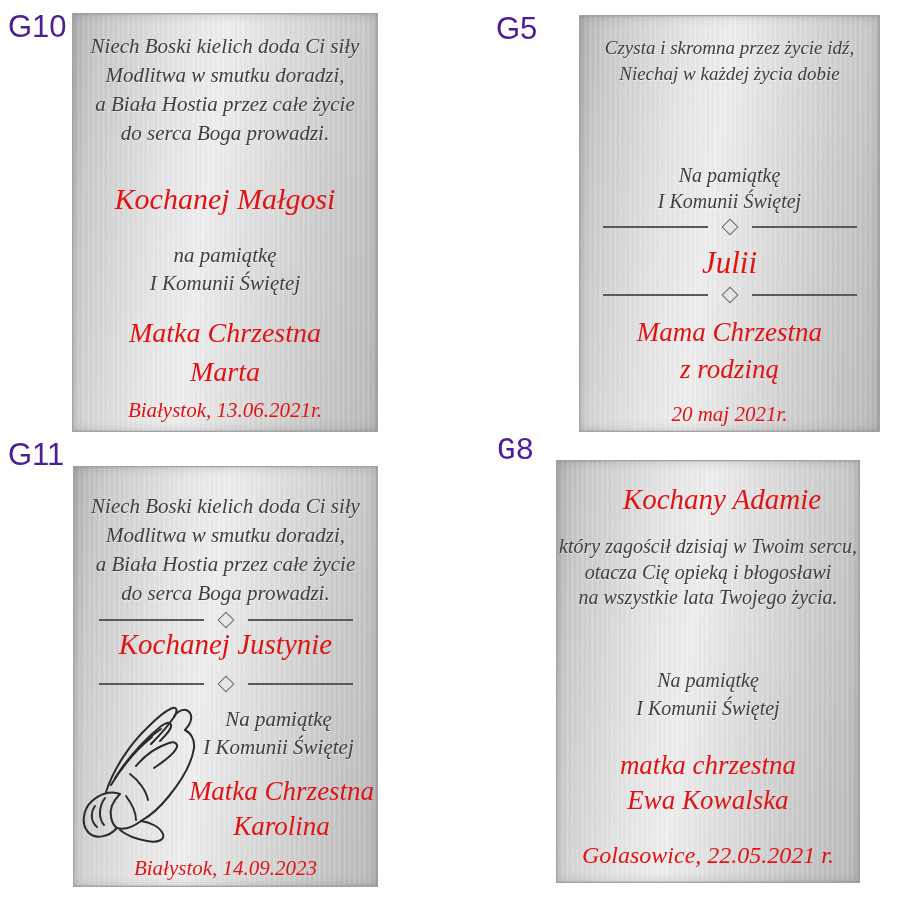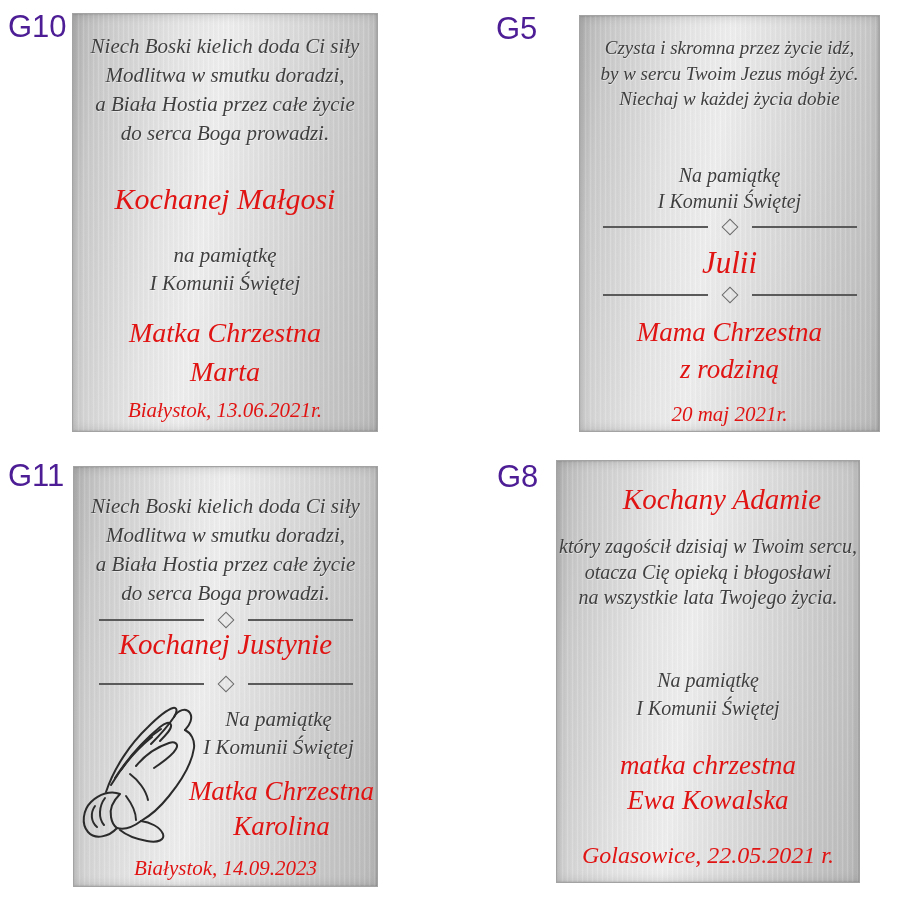--- a/index.html
+++ b/index.html
@@ -63,22 +63,22 @@
   #p3 .b-ded{top:22px;font-size:29px;margin-left:28px;}
   #p3 .b-verse{top:73px;font-size:20px;line-height:25.5px;}
   #p3 .b-occ1{top:208px;font-size:20px;}
   #p3 .b-occ2{top:236px;font-size:20px;}
   #p3 .b-nm1{top:289px;font-size:27px;}
   #p3 .b-nm2{top:324px;font-size:27px;}
   #p3 .b-date{top:381px;font-size:24px;}
   
   #lbl0{left:8px;top:11px;}
   #lbl1{left:496px;top:13px;}
-  #lbl2{left:8px;top:460px;}
-  #lbl3{left:497px;top:461px;}
+  #lbl2{left:8px;top:439px;}
+  #lbl3{left:497px;top:435px;font-family:Liberation Mono, monospace;}
 </style>
 </head>
 <body>
 
 <div id="canvas">
 
   <div class="plate-label" id="lbl0">G10</div>
   <div class="plate-label" id="lbl1">G5</div>
   <div class="plate-label" id="lbl2">G11</div>
   <div class="plate-label" id="lbl3">G8</div>
@@ -94,21 +94,20 @@
     <div class="tblock engraved b-occ1">na pamiątkę</div>
     <div class="tblock engraved b-occ2">I Komunii Świętej</div>
     <div class="tblock red b-nm1">Matka Chrzestna</div>
     <div class="tblock red b-nm2">Marta</div>
     <div class="tblock red b-date">Białystok, 13.06.2021r.</div>
   </div>
 
   <div class="plate" id="p1">
     <div class="tblock engraved b-verse">
       <div class="vline">Czysta i skromna przez życie idź,</div>
-      <div class="vline">by w sercu Twoim Jezus mógł żyć.</div>
       <div class="vline">Niechaj w każdej życia dobie</div>
     </div>
     <div class="tblock engraved b-occ1">Na pamiątkę</div>
     <div class="tblock engraved b-occ2">I Komunii Świętej</div>
     <div class="divider b-div1">
       <span class="rule"></span>
         <span class="gap"></span>
       <span class="diamond"></span>
       <span class="gap"></span>
         <span class="rule"></span>

